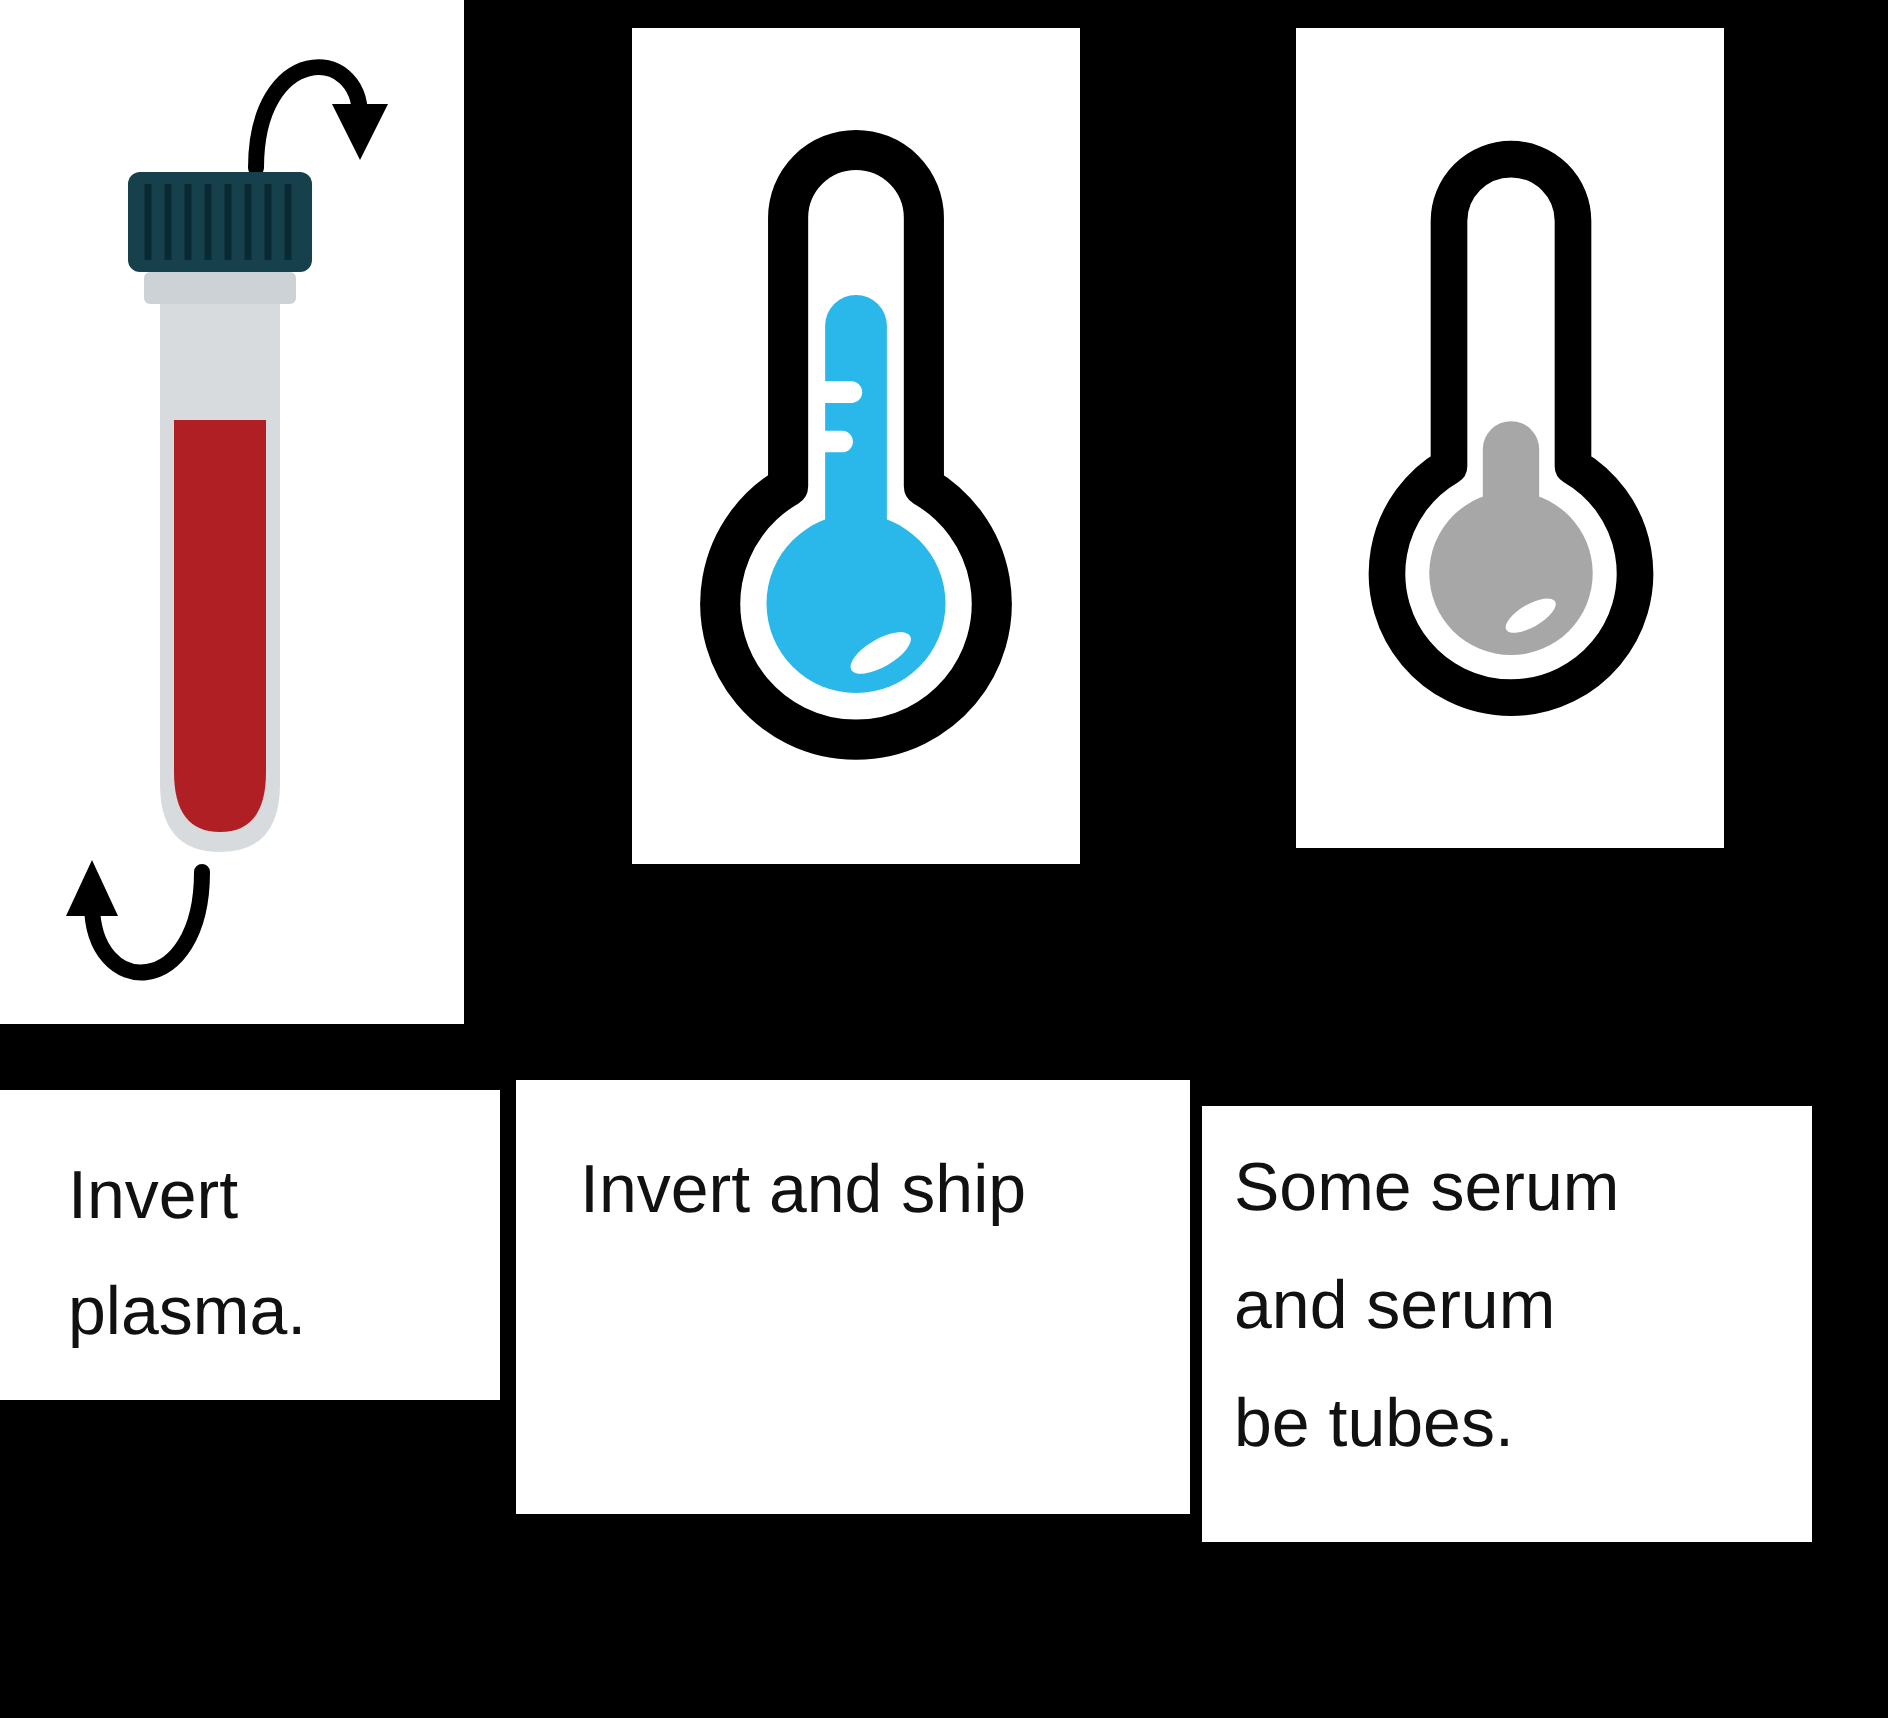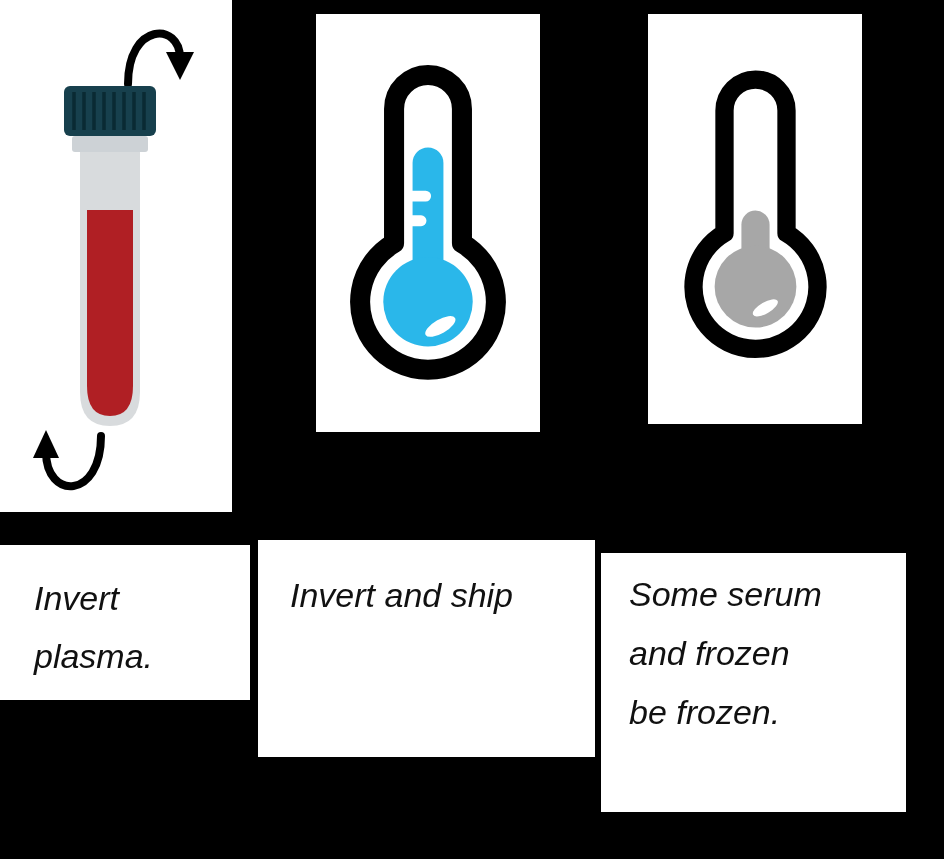--- a/index.html
+++ b/index.html
@@ -2,21 +2,21 @@
 <html><head>
 <meta charset="utf-8">
 <style>
   * { margin: 0; padding: 0; box-sizing: border-box; }
   html, body {
     width: 944px; height: 859px;
     background: #000;
     font-family: "Liberation Sans", sans-serif;
     overflow: hidden;
   }
-  .stage { position: relative; width: 944px; height: 859px; background: #000; font-style: italic; }
+  .stage { position: relative; width: 944px; height: 859px; background: #000; }
 
   .img-panel {
     position: absolute;
     background: #ffffff;
     display: flex;
     align-items: flex-start;
     justify-content: center;
   }
   .panel-tube   { left: 0;    top: 0;    width: 232px; height: 512px; }
   .panel-cold   { left: 316px; top: 14px; width: 224px; height: 418px; padding-top: 44px; }
@@ -24,21 +24,21 @@
 
   .caption {
     position: absolute;
     background: #ffffff;
     color: #111;
     font-size: 34px;
     line-height: 58px;
   }
   .caption-tube   { left: 0;    top: 545px; width: 250px; height: 155px; padding: 24px 0 0 34px; }
   .caption-cold   { left: 258px; top: 540px; width: 337px; height: 217px; padding: 26px 0 0 32px; }
-  .caption-frozen { left: 601px; top: 553px; width: 305px; height: 259px; padding: 12px 0 0 28px; line-height: 59px; }
+  .caption-frozen { left: 601px; top: 553px; width: 305px; height: 218px; padding: 12px 0 0 16px; line-height: 59px; }
 
   svg { display: block; }
 </style>
 </head>
 <body>
 
 <div class="stage">
 
   <div class="img-panel panel-tube">
     <svg width="232" height="512" viewBox="0 0 232 512">
@@ -92,17 +92,17 @@
     <div>Invert</div>
     <div>plasma.</div>
   </div>
 
   <div class="caption caption-cold">
     <div>Invert and ship</div>
   </div>
 
   <div class="caption caption-frozen">
     <div>Some serum</div>
-    <div>and frozen</div>
-    <div>be frozen.</div>
+    <div>and serum</div>
+    <div>be tubes.</div>
   </div>
 
 </div>
 
 </body></html>

